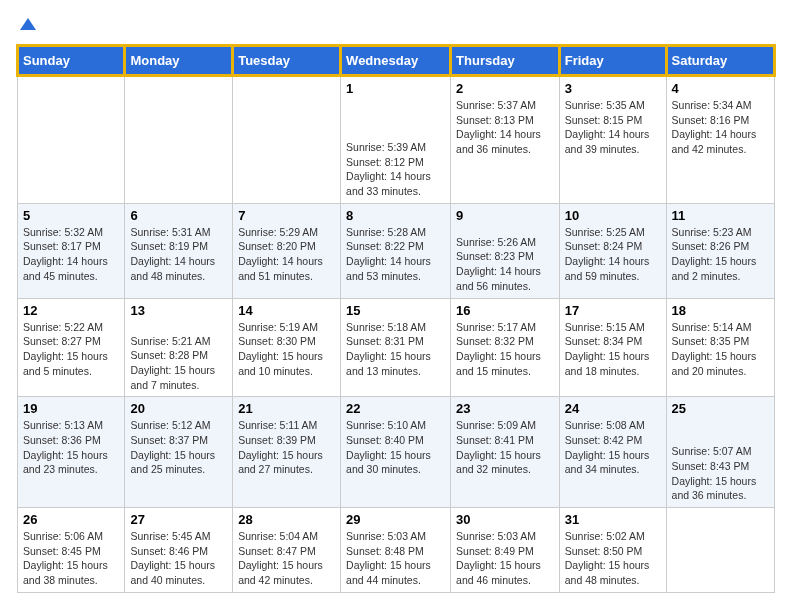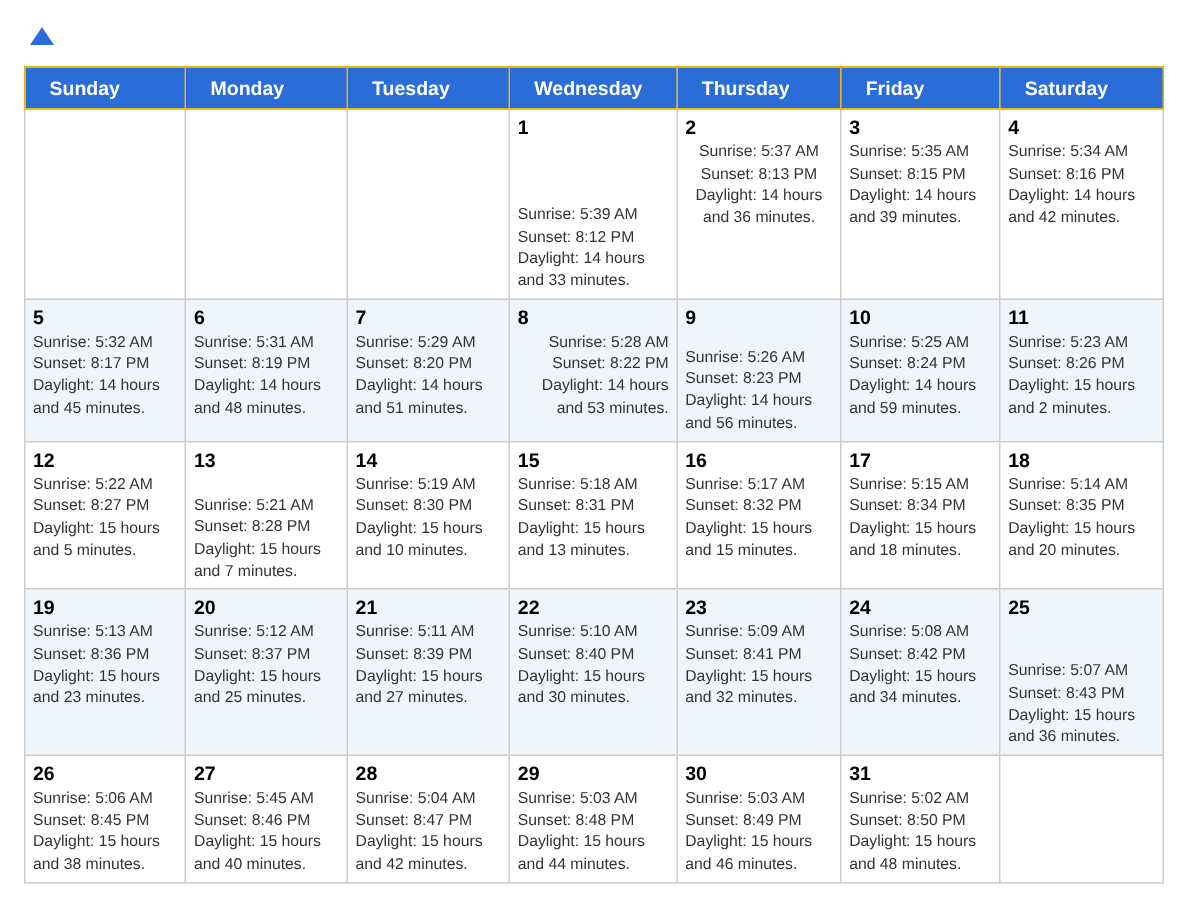--- a/index.html
+++ b/index.html
@@ -29,25 +29,25 @@
       color: #333;
     }
     table {
       width: 100%;
       border-collapse: collapse;
       font-size: 11px;
     }
     thead tr th {
       background: #2a6dd9;
       color: #fff;
-      padding: 6px 16px;
+      padding: 6px 4px;
       text-align: left;
       font-size: 13px;
       font-weight: bold;
-      border: 1px solid #eab308;
+      border: 3px solid #eab308;
     }
     tbody tr td {
       border: 1px solid #ccc;
       vertical-align: top;
       padding: 4px 5px;
       height: 85px;
       width: 113px;
     }
     tbody tr:nth-child(odd) td {
       background: #fff;
@@ -118,21 +118,21 @@
         <td class="empty-cell"></td>
         <td>
           <div class="day-num">1</div>
           <div class="day-info" style="white-space: pre-line; margin-top: 44px;">Sunrise: 5:39 AM
 Sunset: 8:12 PM
 Daylight: 14 hours
 and 33 minutes.</div>
         </td>
         <td>
           <div class="day-num">2</div>
-          <div class="day-info" style="white-space: pre-line; text-align: center;">Sunrise: 5:37 AM
+          <div class="day-info" style="white-space: pre-line;">Sunrise: 5:37 AM
 Sunset: 8:13 PM
 Daylight: 14 hours
 and 36 minutes.</div>
         </td>
         <td>
           <div class="day-num">3</div>
           <div class="day-info" style="white-space: pre-line;">Sunrise: 5:35 AM
 Sunset: 8:15 PM
 Daylight: 14 hours
 and 39 minutes.</div>
@@ -162,21 +162,21 @@
         </td>
         <td>
           <div class="day-num">7</div>
           <div class="day-info" style="white-space: pre-line;">Sunrise: 5:29 AM
 Sunset: 8:20 PM
 Daylight: 14 hours
 and 51 minutes.</div>
         </td>
         <td>
           <div class="day-num">8</div>
-          <div class="day-info" style="white-space: pre-line; text-align: right;">Sunrise: 5:28 AM
+          <div class="day-info" style="white-space: pre-line;">Sunrise: 5:28 AM
 Sunset: 8:22 PM
 Daylight: 14 hours
 and 53 minutes.</div>
         </td>
         <td>
           <div class="day-num">9</div>
           <div class="day-info" style="white-space: pre-line; margin-top: 12px;">Sunrise: 5:26 AM
 Sunset: 8:23 PM
 Daylight: 14 hours
 and 56 minutes.</div>

